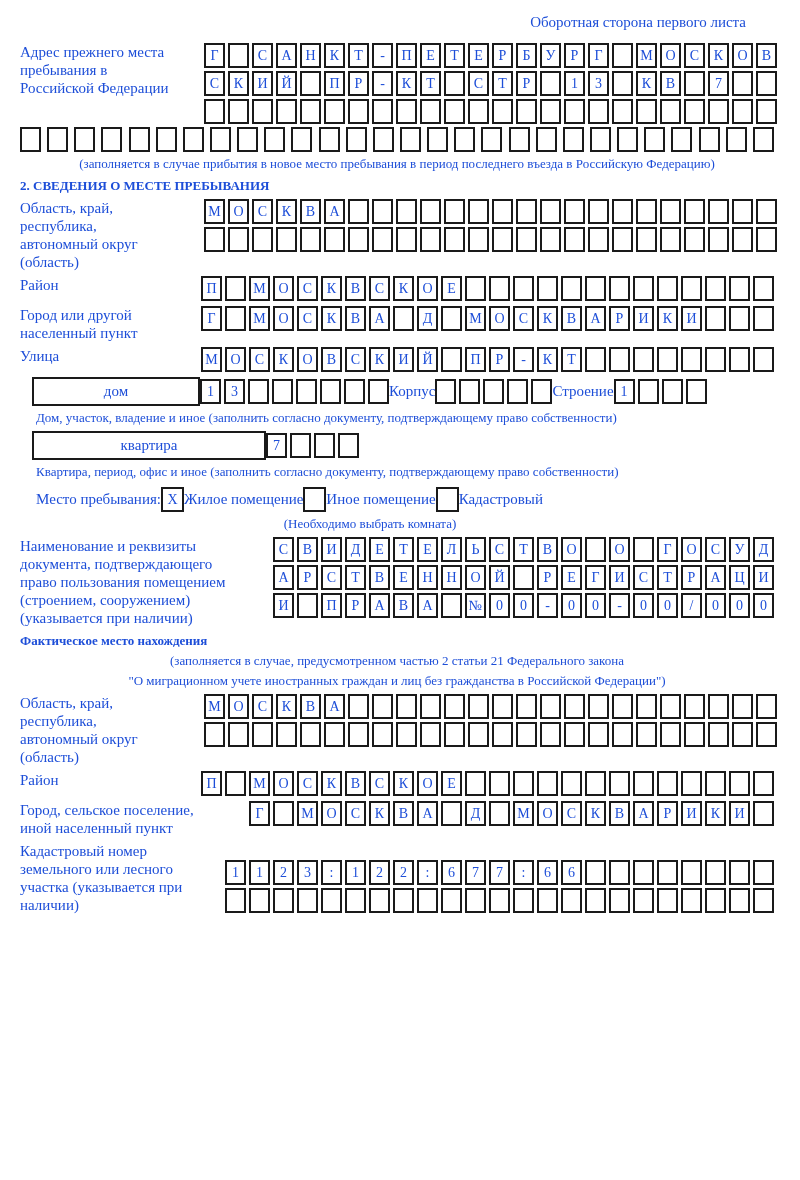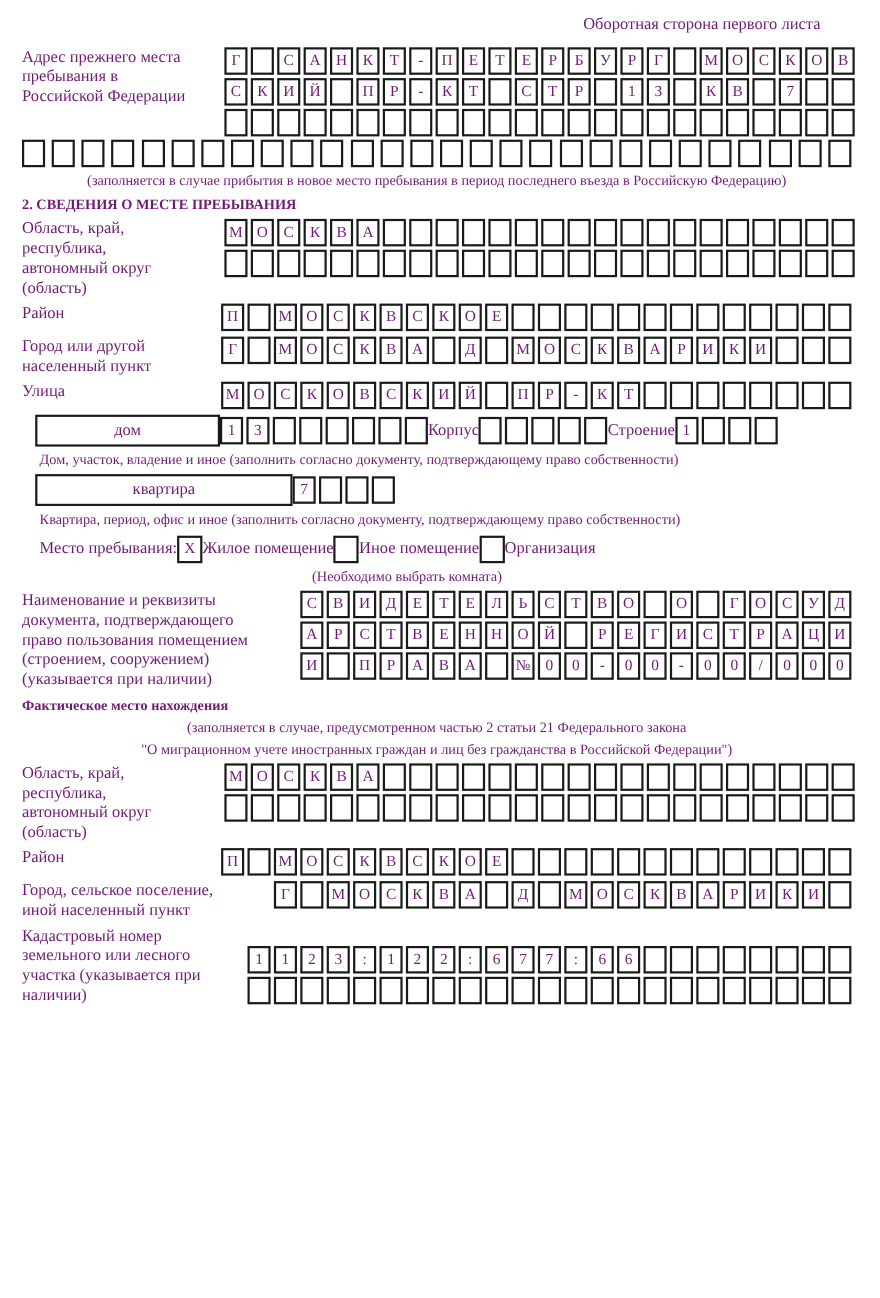--- a/index.html
+++ b/index.html
@@ -1,17 +1,17 @@
 <!DOCTYPE html>
 <html><head>
 <meta charset="utf-8">
 <style>
   html,body{margin:0;padding:0;background:#ffffff;}
   .page{width:800px;height:1180px;box-sizing:border-box;padding:14px 26px 12px 20px;
-        font-family:"Liberation Serif",serif;color:#701a75;background:#fff;overflow:hidden;}
+        font-family:"Liberation Serif",serif;color:#1d4ed8;background:#fff;overflow:hidden;}
   .corner{text-align:right;font-size:15px;padding-right:28px;margin-bottom:12px;}
   .title{text-align:left;font-weight:bold;font-size:13px;margin-top:6px;}
   .note{font-size:13px;margin-top:3px;line-height:17px;}
   .center{text-align:center;}
   .left-note{padding-left:16px;}
   .label{font-size:15px;line-height:18px;}
   .block{display:flex;margin-top:5px;gap:32px;}
   .form-row{display:flex;margin-top:5px;align-items:flex-start;}
   .form-row .boxes{margin-left:auto;}
   .rows{margin-left:auto;display:flex;flex-direction:column;gap:3px;align-items:flex-end;}
@@ -357,21 +357,21 @@
         <span class="cell checkbox">X</span>
       </div>
     <span class="label15">Жилое помещение</span>
     <div class="boxes">
         <span class="cell checkbox"></span>
       </div>
     <span class="label15">Иное помещение</span>
     <div class="boxes">
         <span class="cell checkbox"></span>
       </div>
-    <span class="label15">Организация</span>
+    <span class="label15">Кадастровый</span>
   </div>
   <div class="note mesto-note">(Необходимо выбрать комната)</div>
 
   <div class="block">
     <div class="label w218">Наименование и реквизиты документа, подтверждающего право пользования помещением (строением, сооружением) (указывается при наличии)</div>
     <div class="rows">
       <div class="boxes">
           <span class="cell">С</span>
           <span class="cell">В</span>
           <span class="cell">И</span>

